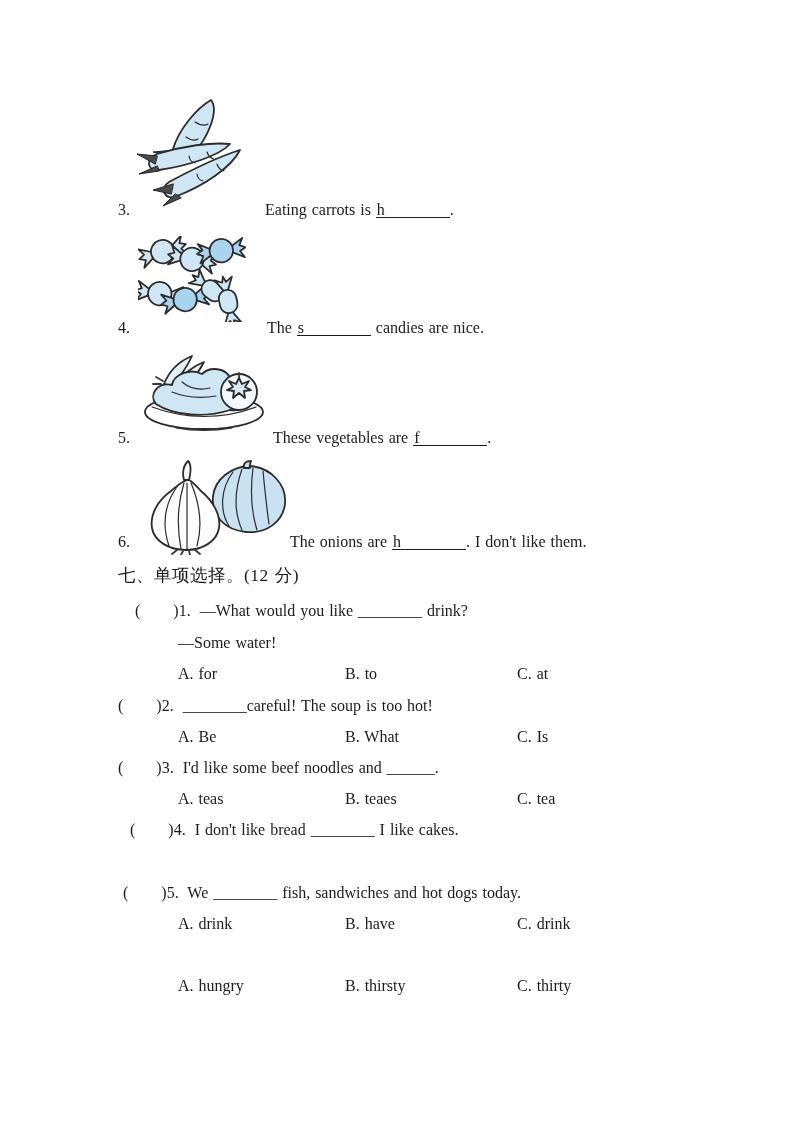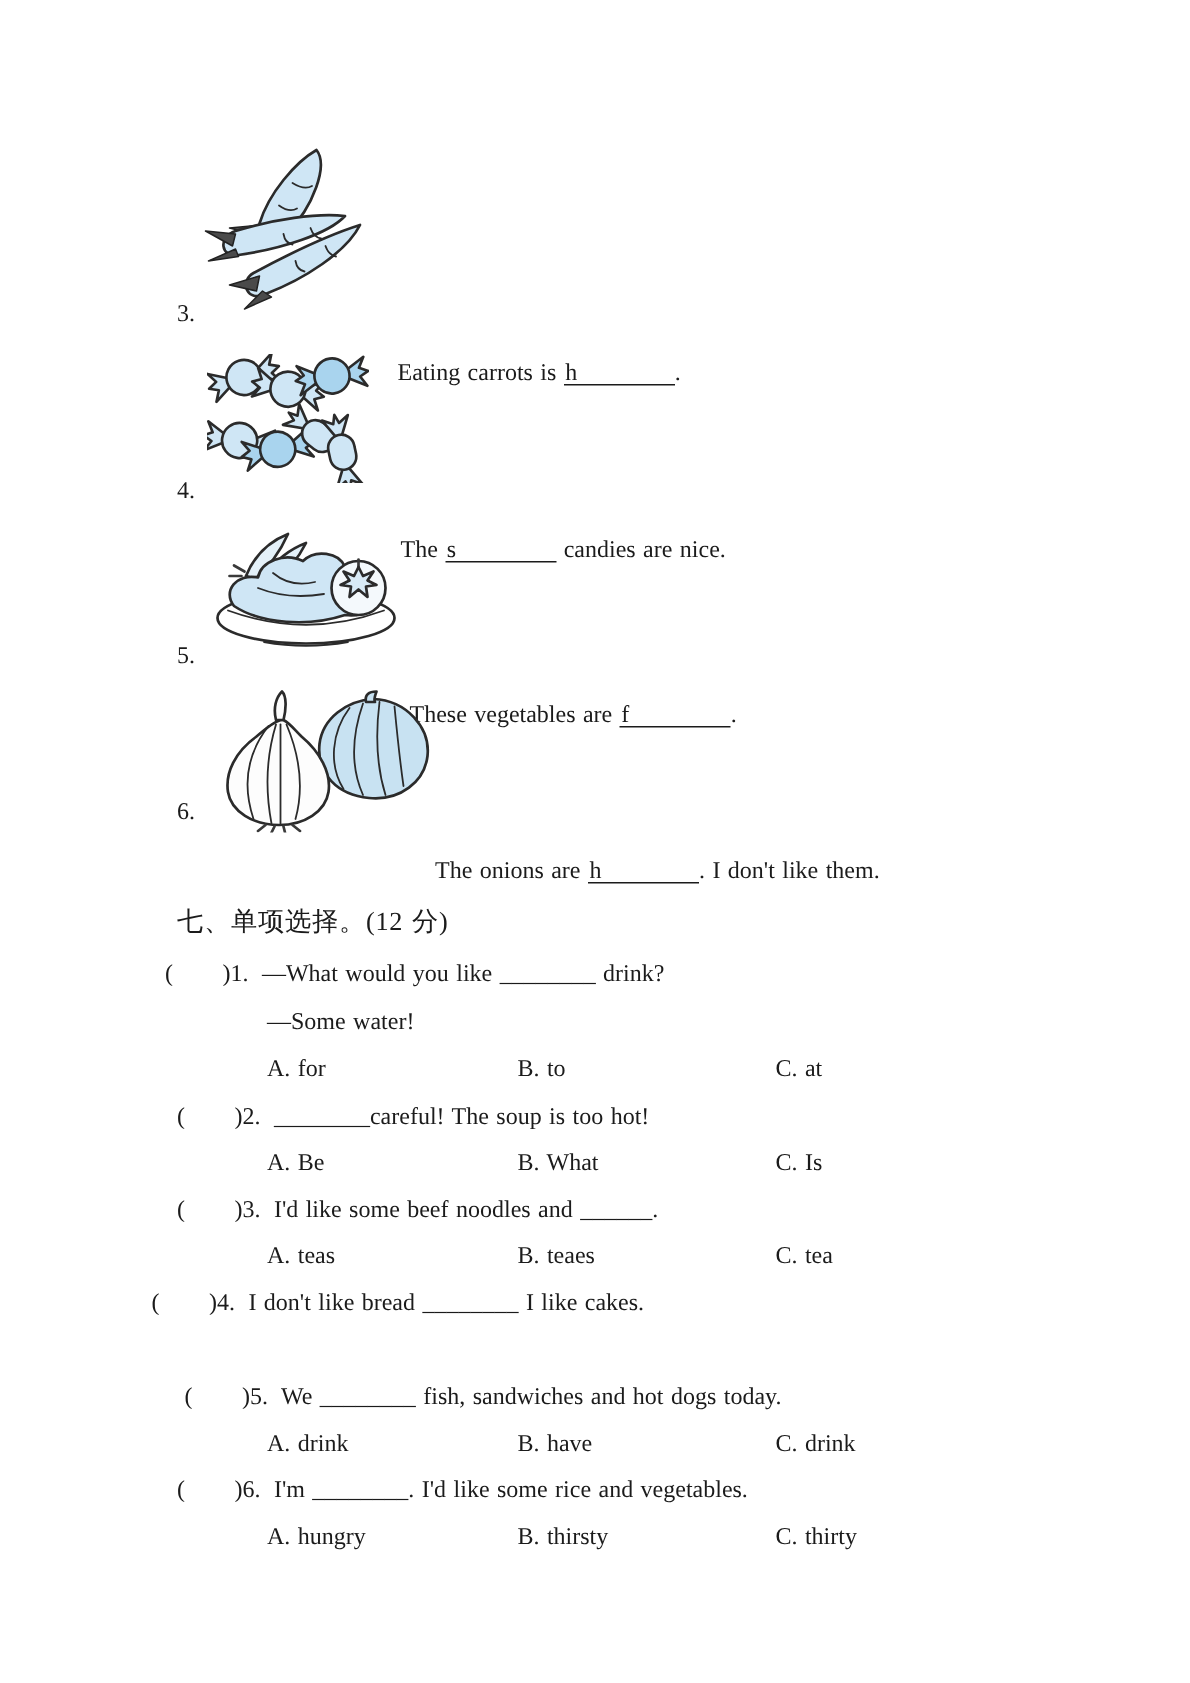--- a/index.html
+++ b/index.html
@@ -2,21 +2,21 @@
 <html><head>
 <meta charset="utf-8">
 <style>
   html,body{margin:0;padding:0;background:#ffffff;}
   .page{
     position:relative;width:793px;height:1122px;background:#ffffff;
     font-family:"Liberation Serif", serif;font-size:16px;color:#1b1b1b;
     overflow:hidden;word-spacing:0.06em;
   }
   .line{position:absolute;left:0;width:100%;height:22px;white-space:nowrap;}
-  .txt{position:absolute;top:0;margin-top:39px;}
+  .txt{position:absolute;top:0;}
   .num{position:absolute;top:0;}
   .heading{font-size:17.5px;letter-spacing:0.5px;}
   .paren{margin-right:33px;}
   .qnum{margin-right:4px;}
   .blankwrap{display:inline-block;position:relative;width:74px;}
   .blankwrap::after{content:"";position:absolute;left:0;right:0;bottom:1px;border-bottom:1.3px solid #1b1b1b;}
   .letter{padding-left:1px;}
   figure.art{position:absolute;margin:0;padding:0;}
   figure.art svg{display:block;width:100%;height:100%;}
   .ill path,.ill circle,.ill ellipse,.ill rect{stroke:#2b2b2b;stroke-width:1.8;stroke-linejoin:round;stroke-linecap:round;}
@@ -126,21 +126,21 @@
     <span class="num" style="left:118px">6.</span>
     <span class="txt" style="left:290px"><span>The onions are</span>
       <span class="blankwrap"><span class="letter">h</span></span><span>. I don't like them.</span></span>
   </div>
 
   <div class="line" style="top:563px;height:24px">
     <span class="txt heading" style="left:118px">七、单项选择。(12 分)</span>
   </div>
 
   <div class="line" style="top:602px">
-    <span class="txt" style="left:110px"><span class="paren">(</span><span class="qnum"><span>)</span><span>1.</span></span>
+    <span class="txt" style="left:135px"><span class="paren">(</span><span class="qnum"><span>)</span><span>1.</span></span>
       <span>—What would you like ________ drink?</span></span>
   </div>
   <div class="line" style="top:634px">
     <span class="txt" style="left:178px">—Some water!</span>
   </div>
   <div class="line" style="top:665px">
     <span class="txt" style="left:178px">A. for</span>
     <span class="txt" style="left:345px">B. to</span>
     <span class="txt" style="left:517px">C. at</span>
   </div>
@@ -159,37 +159,33 @@
     <span class="txt" style="left:118px"><span class="paren">(</span><span class="qnum"><span>)</span><span>3.</span></span>
       <span>I'd like some beef noodles and ______.</span></span>
   </div>
   <div class="line" style="top:790px">
     <span class="txt" style="left:178px">A. teas</span>
     <span class="txt" style="left:345px">B. teaes</span>
     <span class="txt" style="left:517px">C. tea</span>
   </div>
 
   <div class="line" style="top:821px">
-    <span class="txt" style="left:101px"><span class="paren">(</span><span class="qnum"><span>)</span><span>4.</span></span>
+    <span class="txt" style="left:130px"><span class="paren">(</span><span class="qnum"><span>)</span><span>4.</span></span>
       <span>I don't like bread ________ I like cakes.</span></span>
   </div>
 
   <div class="line" style="top:884px">
     <span class="txt" style="left:123px"><span class="paren">(</span><span class="qnum"><span>)</span><span>5.</span></span>
       <span>We ________ fish, sandwiches and hot dogs today.</span></span>
   </div>
   <div class="line" style="top:915px">
     <span class="txt" style="left:178px">A. drink</span>
     <span class="txt" style="left:345px">B. have</span>
     <span class="txt" style="left:517px">C. drink</span>
   </div>
 
-  <div class="line" style="top:946px">
-    <span class="txt" style="left:118px"><span class="paren">(</span><span class="qnum"><span>)</span><span>6.</span></span>
-      <span>I'm ________. I'd like some rice and vegetables.</span></span>
-  </div>
   <div class="line" style="top:977px">
     <span class="txt" style="left:178px">A. hungry</span>
     <span class="txt" style="left:345px">B. thirsty</span>
     <span class="txt" style="left:517px">C. thirty</span>
   </div>
 
 </div>
 
 </body></html>

